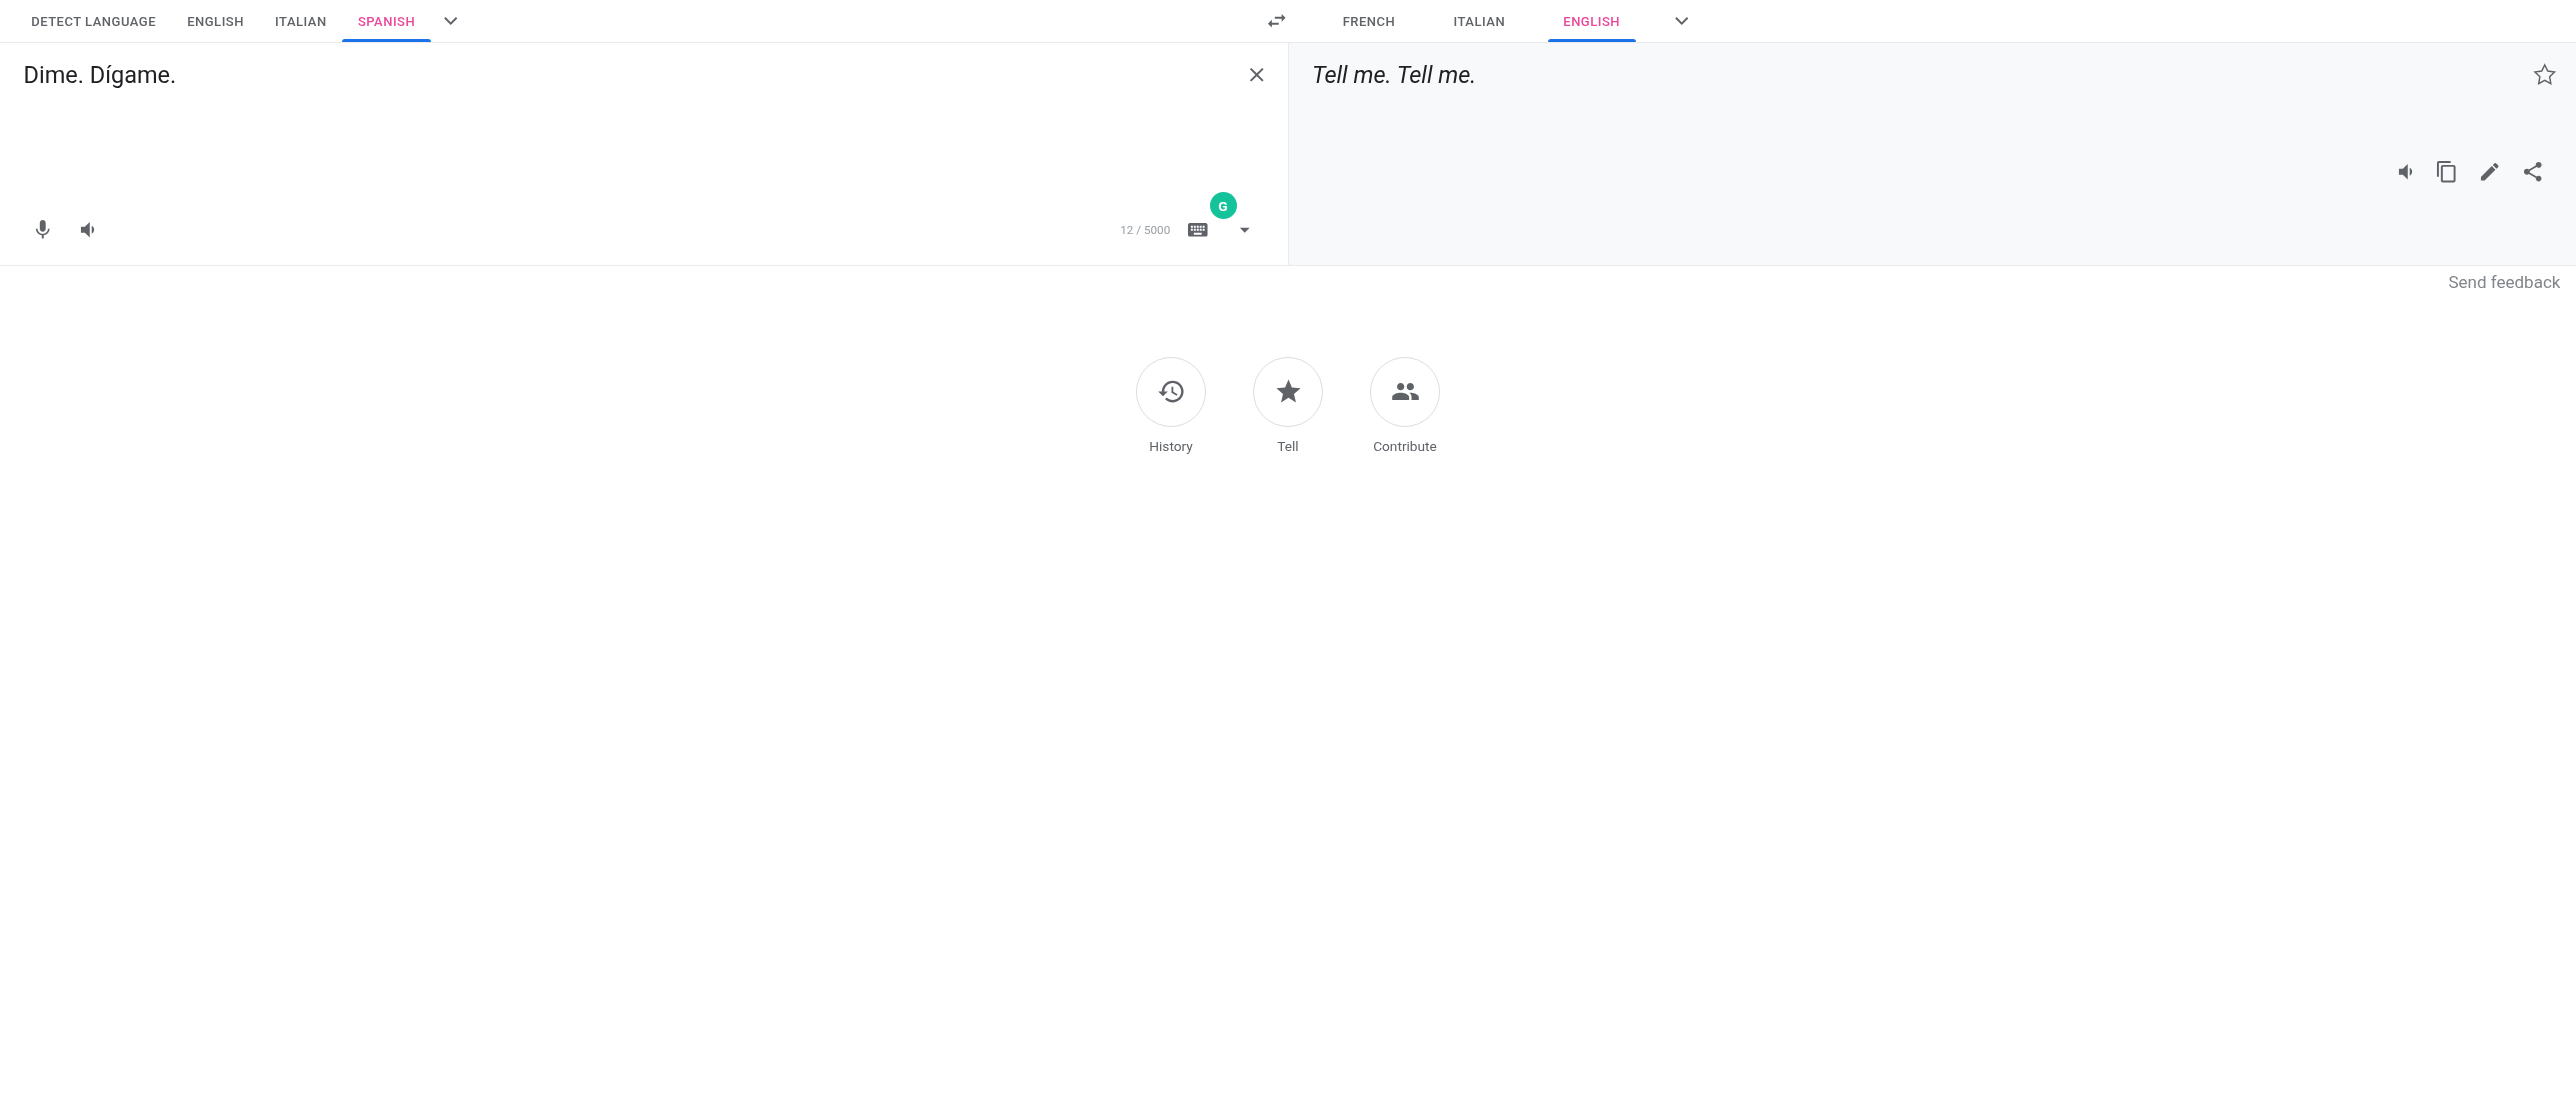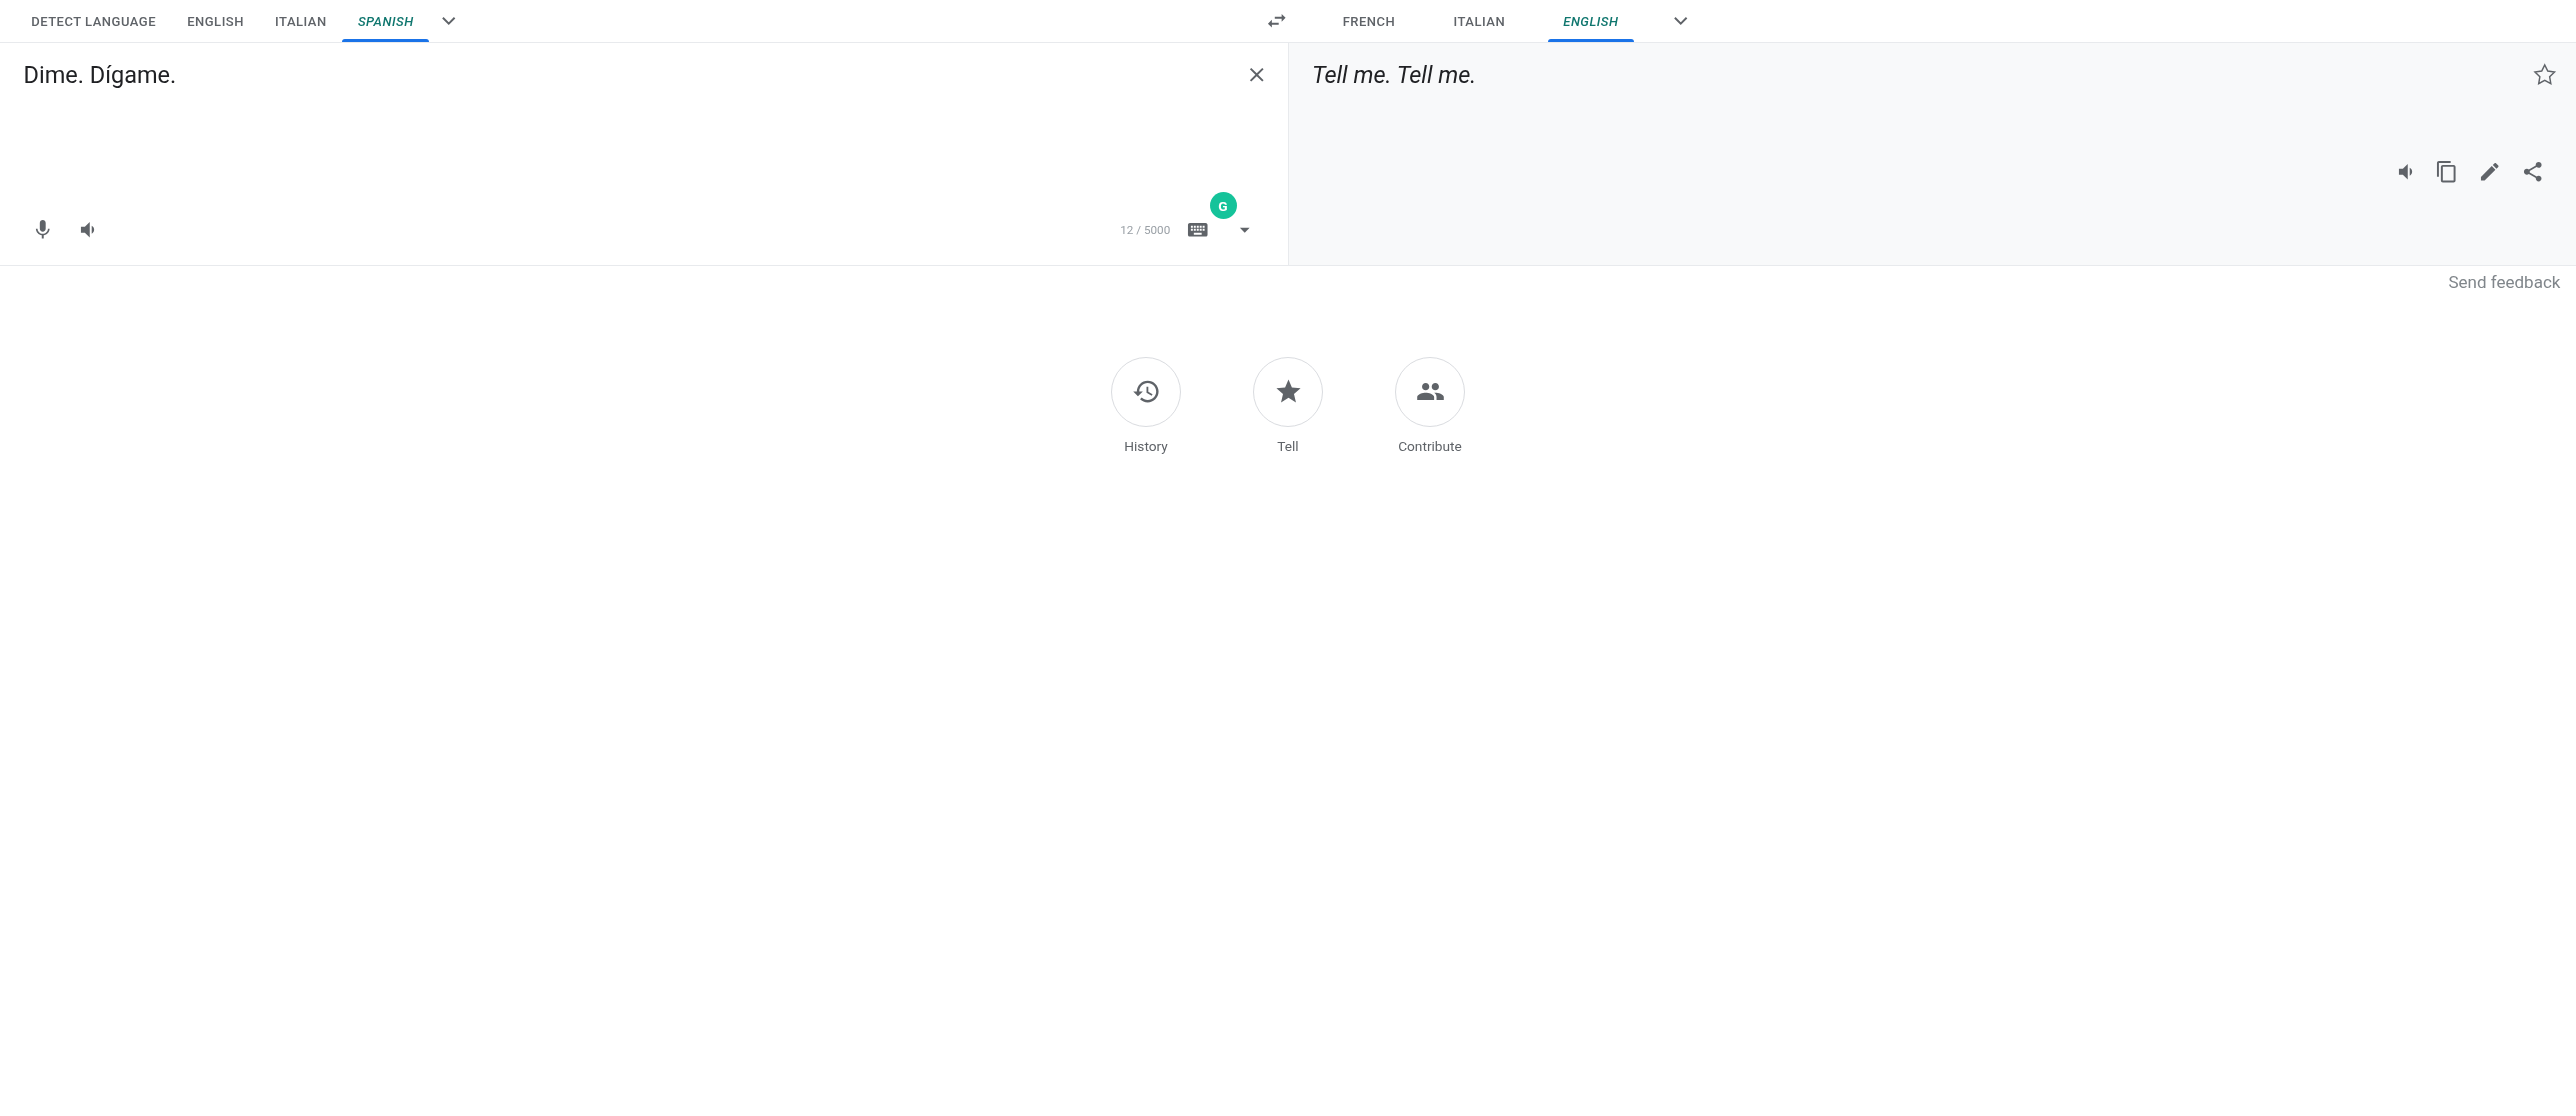--- a/index.html
+++ b/index.html
@@ -47,22 +47,21 @@
       color: #5f6368;
       cursor: pointer;
       border: none;
       background: none;
       letter-spacing: 0.5px;
       text-transform: uppercase;
       position: relative;
     }
 
     .lang-btn.active {
-      color: #0f766e;
-      font-style: italic;
+      color: #ec4899;
     }
 
     .lang-btn.active::after {
       content: '';
       position: absolute;
       bottom: 0;
       left: 0;
       right: 0;
       height: 2.9px;
       background: #1a73e8;
@@ -238,21 +237,21 @@
       color: #80868b;
       cursor: pointer;
       text-decoration: none;
     }
 
     
     .bottom-section {
       display: flex;
       justify-content: center;
       align-items: flex-end;
-      gap: 72px;
+      gap: 47px;
       padding: 59px 0;
       background: #fff;
     }
 
     .action-item {
       display: flex;
       flex-direction: column;
       align-items: center;
       gap: 11.7px;
       cursor: pointer;

